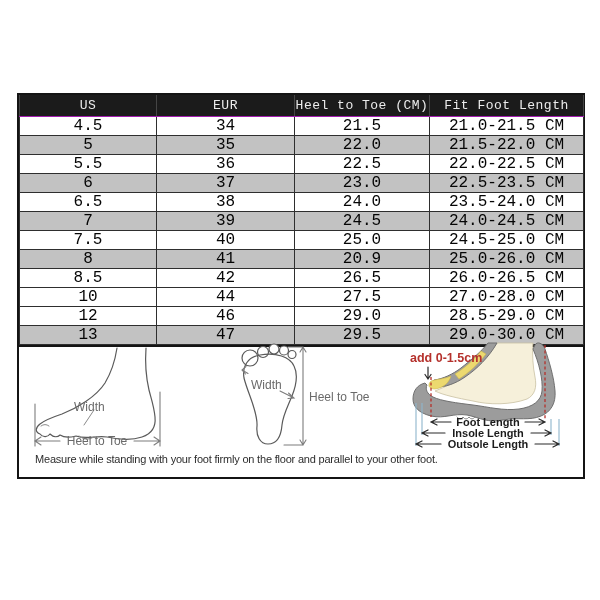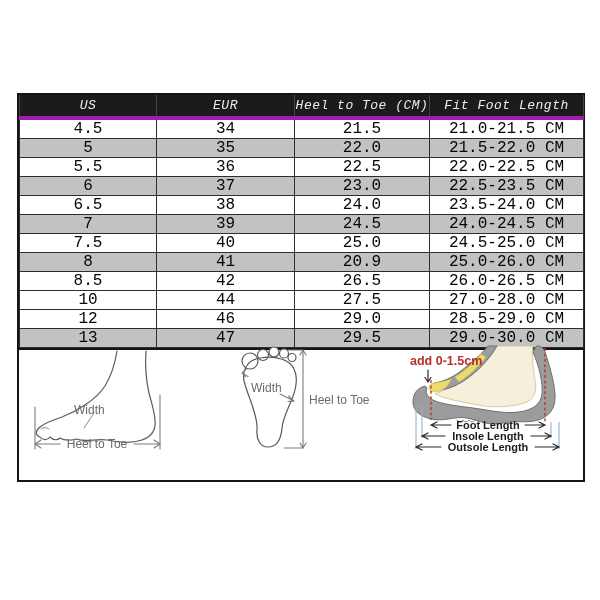--- a/index.html
+++ b/index.html
@@ -27,22 +27,22 @@
     border:2px solid var(--border-dark);
     background:#fff;
   }
   table.size-table{
     width:100%;border-collapse:collapse;table-layout:fixed;
     font-family:"Liberation Mono","DejaVu Sans Mono",monospace;
   }
   table.size-table th{
     background:var(--header-bg);color:var(--header-fg);
     font-weight:normal;font-size:13px;height:21px;line-height:21px;
-    border:1px solid #454545;border-top:none;border-bottom:4px solid #a21caf;
-    text-align:center;padding:0;letter-spacing:.5px;overflow:hidden;white-space:nowrap;font-style:italic;
+    border:1px solid #454545;border-top:none;border-bottom:1px solid #a21caf;
+    text-align:center;padding:0;letter-spacing:.5px;overflow:hidden;white-space:nowrap;
   }
   table.size-table td{
     font-size:16px;height:18px;line-height:18px;text-align:center;
     border:1px solid var(--cell-border);padding:0;color:#050505;
     overflow:hidden;white-space:nowrap;background:#ffffff;
   }
   table.size-table tr.alt td{background:var(--row-alt);}
   .diagrams{
     position:relative;height:130px;border-top:2px solid var(--border-dark);
     background:#fff;
@@ -227,15 +227,16 @@
         <path class="blueln" d="M29,60 L29,92 M23,60 L23,103 M158,76 L158,92 M166,76 L166,103"></path>
 
         <path class="measln" d="M38,79 L58,79 M44,76 L38,79 L44,82 M132,79 L152,79 M146,76 L152,79 L146,82"></path>
         <text class="meastxt" x="95" y="83" text-anchor="middle">Foot Length</text>
         <path class="measln" d="M29,90 L52,90 M35,87 L29,90 L35,93 M138,90 L158,90 M152,87 L158,90 L152,93"></path>
         <text class="meastxt" x="95" y="94" text-anchor="middle">Insole Length</text>
         <path class="measln" d="M23,101 L48,101 M29,98 L23,101 L29,104 M142,101 L166,101 M160,98 L166,101 L160,104"></path>
         <text class="meastxt" x="95" y="105" text-anchor="middle">Outsole Length</text>
       </svg>
 
+      <div class="note">Measure while standing with your foot firmly on the floor and parallel to your other foot.</div>
     </div>
   </div>
 </div>
 
 </body></html>

